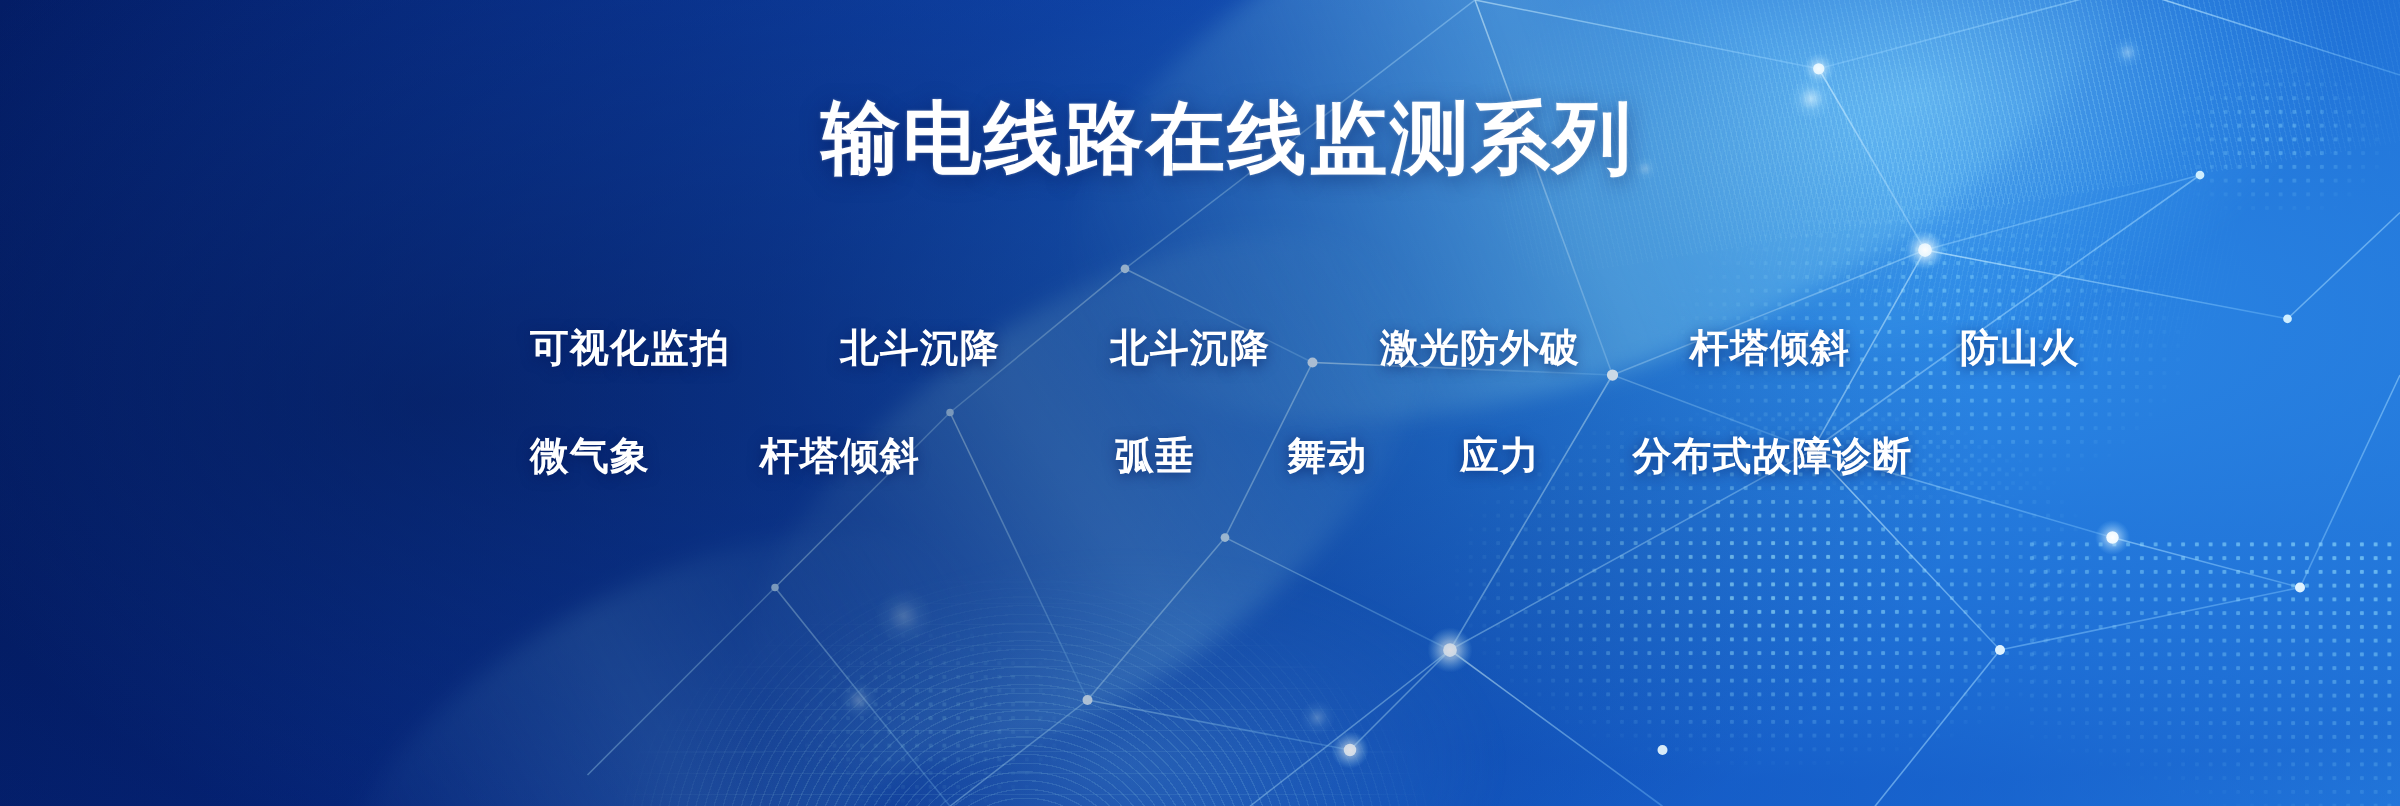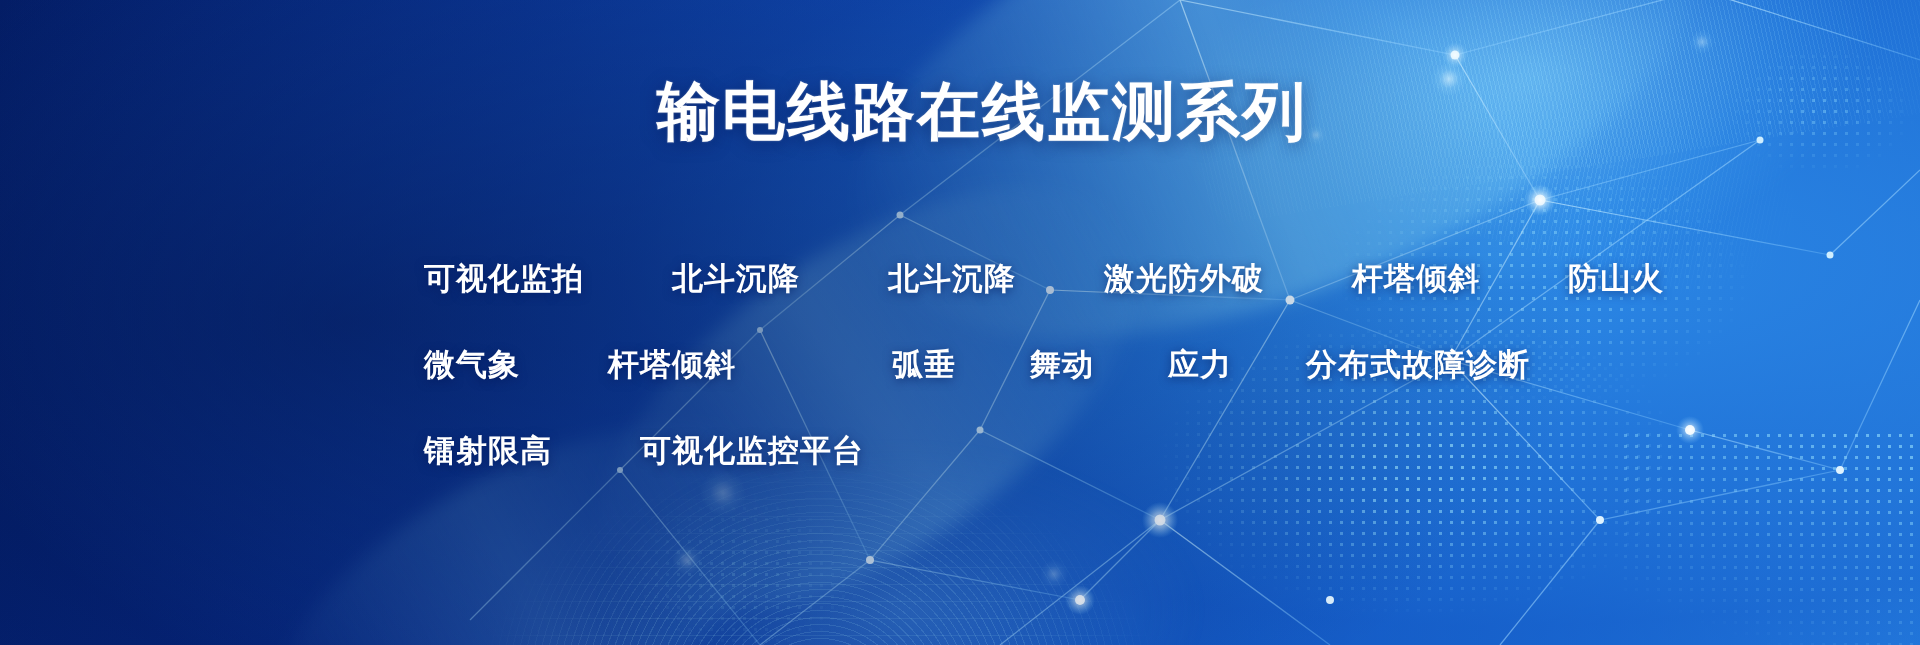--- a/index.html
+++ b/index.html
@@ -224,21 +224,16 @@
         <span class="gap-m"></span>
         <span class="tag">弧垂</span>
         <span class="gap-s"></span>
         <span class="tag">舞动</span>
         <span class="gap-s"></span>
         <span class="tag">应力</span>
         <span class="gap-s"></span>
         <span class="tag">分布式故障诊断</span>
       </div>
 
-      <div class="tagrow">
-        <span class="tag">镭射限高</span>
-        <span class="gap-m"></span>
-        <span class="tag">可视化监控平台</span>
-      </div>
 
     </div>
   </div>
 </div>
 
 </body></html>

